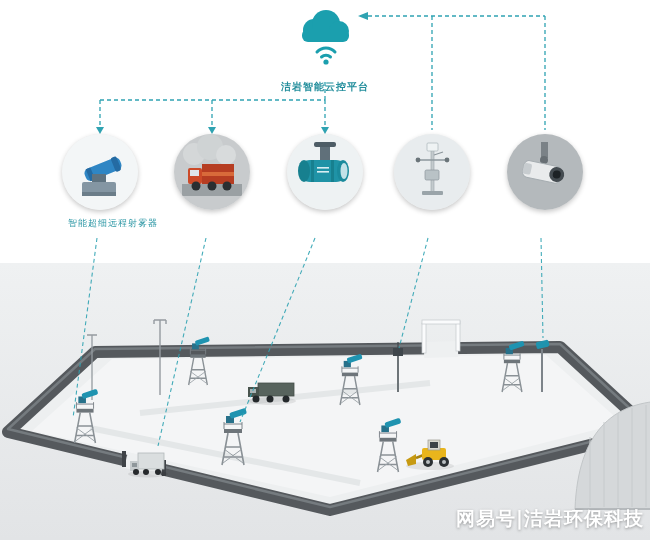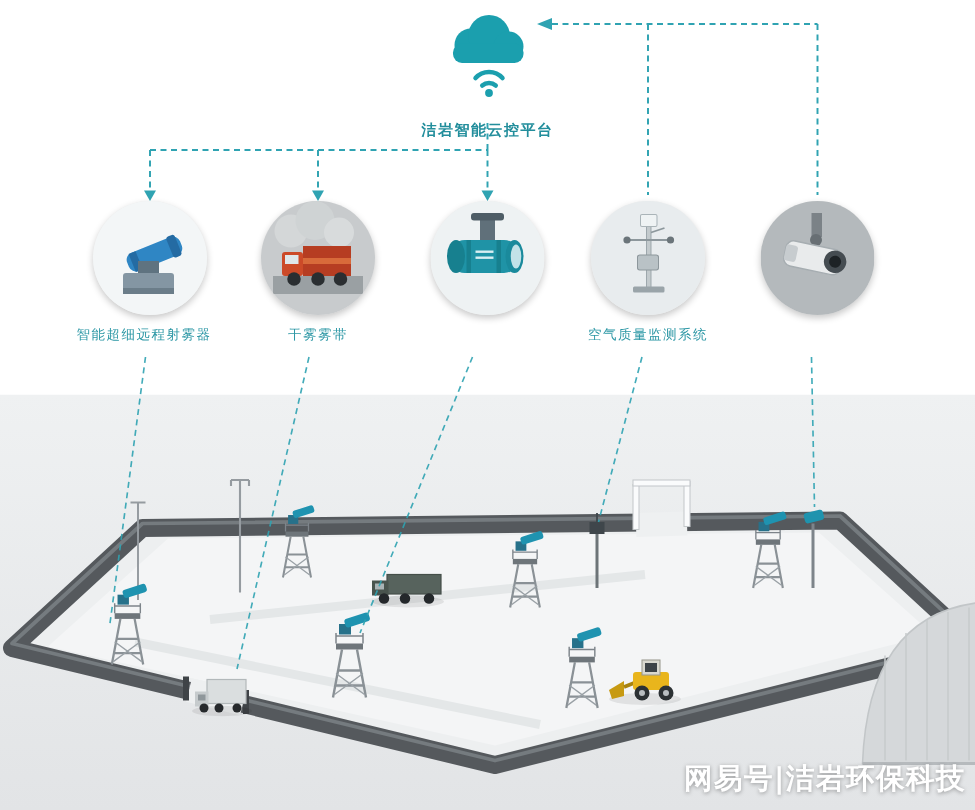--- a/index.html
+++ b/index.html
@@ -8,21 +8,21 @@
   
   .cloud-wrap{position:absolute;left:288px;top:4px;width:74px;height:62px;z-index:4;}
   .platform-label{position:absolute;left:245px;top:66px;width:160px;text-align:center;
         font-size:10px;font-weight:bold;color:#238e9c;letter-spacing:1px;z-index:4;margin-top:14px;}
   .connectors{position:absolute;left:0;top:0;z-index:3;pointer-events:none;}
   .device-circle{position:absolute;top:134px;width:76px;height:76px;border-radius:50%;
         overflow:hidden;box-shadow:0 2px 5px rgba(0,0,0,.22);z-index:4;background:#eee;}
   .device-label{position:absolute;top:217px;width:150px;text-align:center;
         font-size:9px;color:#2c97a5;letter-spacing:1px;z-index:4;}
   .c1{left:62px}.c2{left:174px}.c3{left:287px}.c4{left:394px}.c5{left:507px}
-  .l1{left:21px}.l2{left:137px}.l3{left:250px}.l4{left:357px}.l5{left:470px}
+  .l1{left:38px}.l2{left:137px}.l3{left:250px}.l4{left:357px}.l5{left:470px}
   
   .scene{position:absolute;left:0;top:263px;z-index:1;}
   
   .watermark{position:absolute;right:6px;bottom:8px;z-index:6;font-size:19px;font-weight:bold;
         color:#ffffff;letter-spacing:1px;text-shadow:0 1px 3px rgba(0,0,0,.35);padding-left:42px;}
 </style>
 </head>
 <body>
 
 <div class="page">
@@ -133,22 +133,20 @@
       <g transform="rotate(12 38 38)">
         <rect x="16" y="30" width="38" height="17" rx="5" fill="#e9ebec" stroke="#a6adb1" stroke-width="1"></rect>
         <rect x="16" y="33" width="8" height="11" rx="2" fill="#c7cccf"></rect>
         <circle cx="50" cy="38" r="7.5" fill="#454c51"></circle>
         <circle cx="50" cy="38" r="4" fill="#1d2225"></circle>
       </g>
     </svg>
   </div>
 
   <div class="device-label l1">智能超细远程射雾器</div>
-  <div class="device-label l2">干雾雾带</div>
-  <div class="device-label l4">空气质量监测系统</div>
 
   <svg class="scene" width="650" height="277" viewBox="0 0 650 277">
     <defs>
       <linearGradient id="bgGrad" x1="0" y1="0" x2="0" y2="1">
         <stop offset="0" stop-color="#eff1f2"></stop>
         <stop offset="1" stop-color="#e2e4e6"></stop>
       </linearGradient>
       <g id="fog-tower">
         <path d="M-11 0 L-5 -32 M11 0 L5 -32 M-9 -8 L9 -8 M-7 -18 L7 -18" stroke="#8a9196" stroke-width="1.6" fill="none"></path>
         <path d="M-10 -2 L9 -16 M10 -2 L-9 -16" stroke="#9aa1a6" stroke-width="1"></path>

